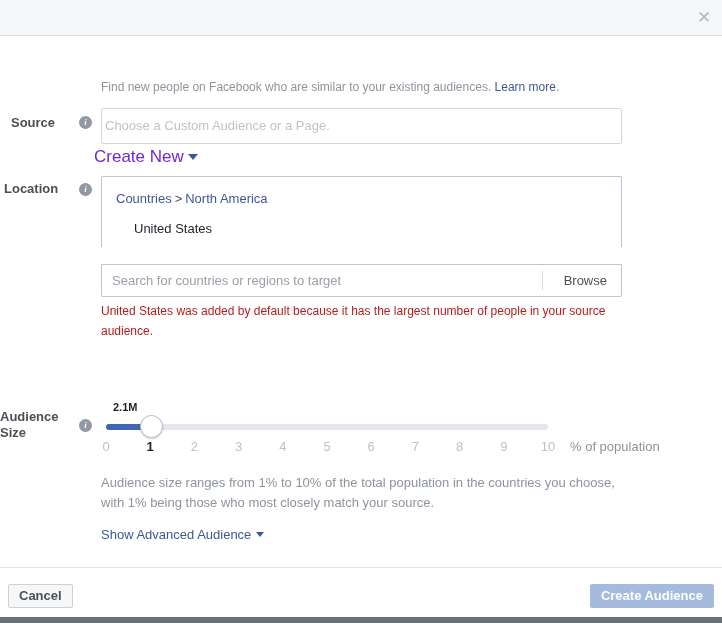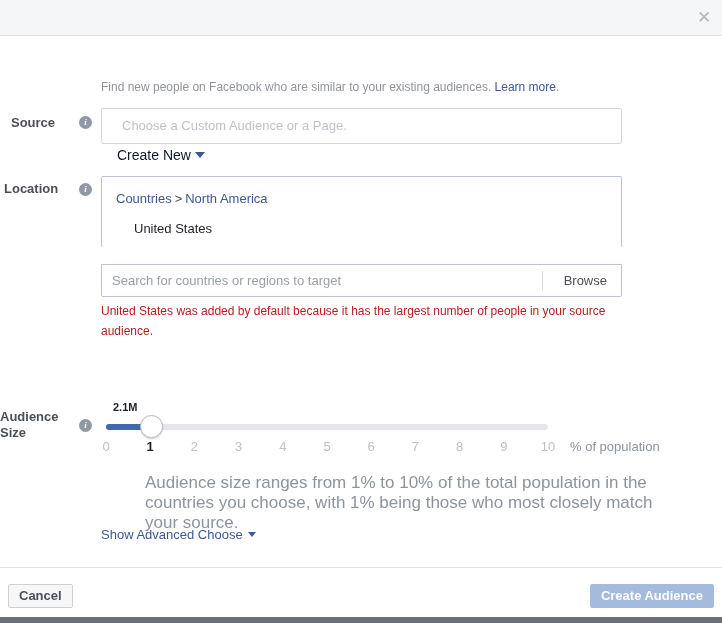--- a/index.html
+++ b/index.html
@@ -92,31 +92,31 @@
 
   
   .source-input {
     position: absolute;
     left: 101px; top: 71px;
     width: 521px; height: 36px;
     border: 1px solid #d3d6db;
     background: #ffffff;
     font-size: 13px;
     color: #bec3c9;
-    padding: 0 20px;
+    padding: 0 3px;
     line-height: 34px;
     border-radius: 2px;
     overflow: hidden;
     white-space: nowrap;
   }
   .create-new {
     position: absolute;
-    left: 117px; top: 110px;
-    font-size: 14px;
-    color: #0f172a;
+    left: 94px; top: 110px;
+    font-size: 17px;
+    color: #6d28d9;
     cursor: pointer;
     white-space: nowrap;
   }
   .caret {
     display: inline-block;
     width: 0; height: 0;
     margin-left: 4px;
     vertical-align: 2px;
     border-left: 5px solid transparent;
     border-right: 5px solid transparent;
@@ -240,24 +240,23 @@
     position: absolute;
     left: 570px; top: 402px;
     font-size: 13px;
     color: #8d949e;
     white-space: nowrap;
   }
   .size-note {
     position: absolute;
     left: 101px; top: 436px;
     width: 528px;
-    font-size: 17px;
+    font-size: 13px;
     color: #8d949e;
     line-height: 20px;
-    margin-left: 44px;
   }
   .advanced {
     position: absolute;
     left: 101px; top: 490px;
     font-size: 13px;
     color: #3b5998;
     cursor: pointer;
     white-space: nowrap;
   }
   .caret-sm {
@@ -373,21 +372,21 @@
         <div class="tick" style="left: 309.4px;">7</div>
         <div class="tick" style="left: 353.6px;">8</div>
         <div class="tick" style="left: 397.8px;">9</div>
         <div class="tick" style="left: 442px;">10</div>
       </div>
     <div class="tick-unit">% of population</div>
 
     <div class="size-note">Audience size ranges from 1% to 10% of the total population in the countries you choose, with 1% being those who most closely match your source.</div>
 
     <div class="advanced">
-      <span>Show Advanced Choose</span><span class="caret-sm"></span>
+      <span>Show Advanced Audience</span><span class="caret-sm"></span>
     </div>
 
   </div>
 
   <div class="dlg-footer">
     <div class="btn btn-cancel">Cancel</div>
     <div class="btn btn-primary">Create Audience</div>
   </div>
 
   <div class="bottom-bar"></div>

